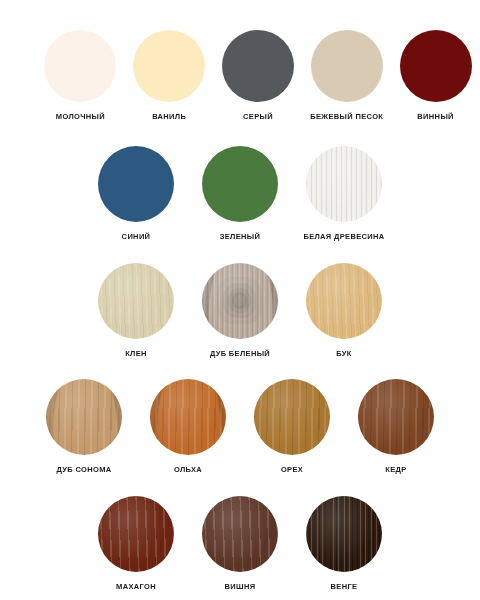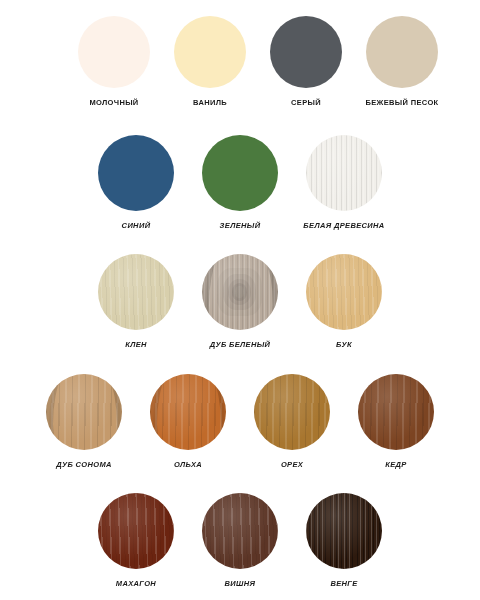--- a/index.html
+++ b/index.html
@@ -24,27 +24,27 @@
     flex-direction: column;
   }
 
   .swatch-row {
     display: flex;
     justify-content: center;
     align-items: flex-start;
   }
 
   
-  .row-5up { height: 120px; padding-top: 16px; margin-left: 36px; }
+  .row-5up { height: 120px; padding-top: 30px; margin-left: 36px; }
   .row-5up .swatch-cell { width: 96px; }
   .row-5up .swatch-disc { width: 72px; height: 72px; }
 
   
   .row-4up { height: 120px; padding-top: 12px; }
-  .row-4up .swatch-cell { width: 104px; font-style: italic; }
+  .row-4up .swatch-cell { width: 104px; }
   .row-4up .swatch-disc { width: 76px; height: 76px; }
 
   .swatch-cell {
     display: flex;
     flex-direction: column;
     align-items: center;
   }
 
   .swatch-disc {
     border-radius: 50%;
@@ -160,20 +160,24 @@
         <div class="swatch-label">ВАНИЛЬ</div>
       </div>
       <div class="swatch-cell">
         <div class="swatch-disc" style="background: rgb(85, 89, 94);"></div>
         <div class="swatch-label">СЕРЫЙ</div>
       </div>
       <div class="swatch-cell">
         <div class="swatch-disc" style="background: rgb(216, 202, 179);"></div>
         <div class="swatch-label">БЕЖЕВЫЙ ПЕСОК</div>
       </div>
+      <div class="swatch-cell">
+        <div class="swatch-disc" style="background: rgb(110, 12, 12);"></div>
+        <div class="swatch-label">ВИННЫЙ</div>
+      </div>
     </div>
     <div class="swatch-row row-4up">
       <div class="swatch-cell">
         <div class="swatch-disc" style="background: rgb(45, 88, 128);"></div>
         <div class="swatch-label">СИНИЙ</div>
       </div>
       <div class="swatch-cell">
         <div class="swatch-disc" style="background: rgb(75, 122, 62);"></div>
         <div class="swatch-label">ЗЕЛЕНЫЙ</div>
       </div>

